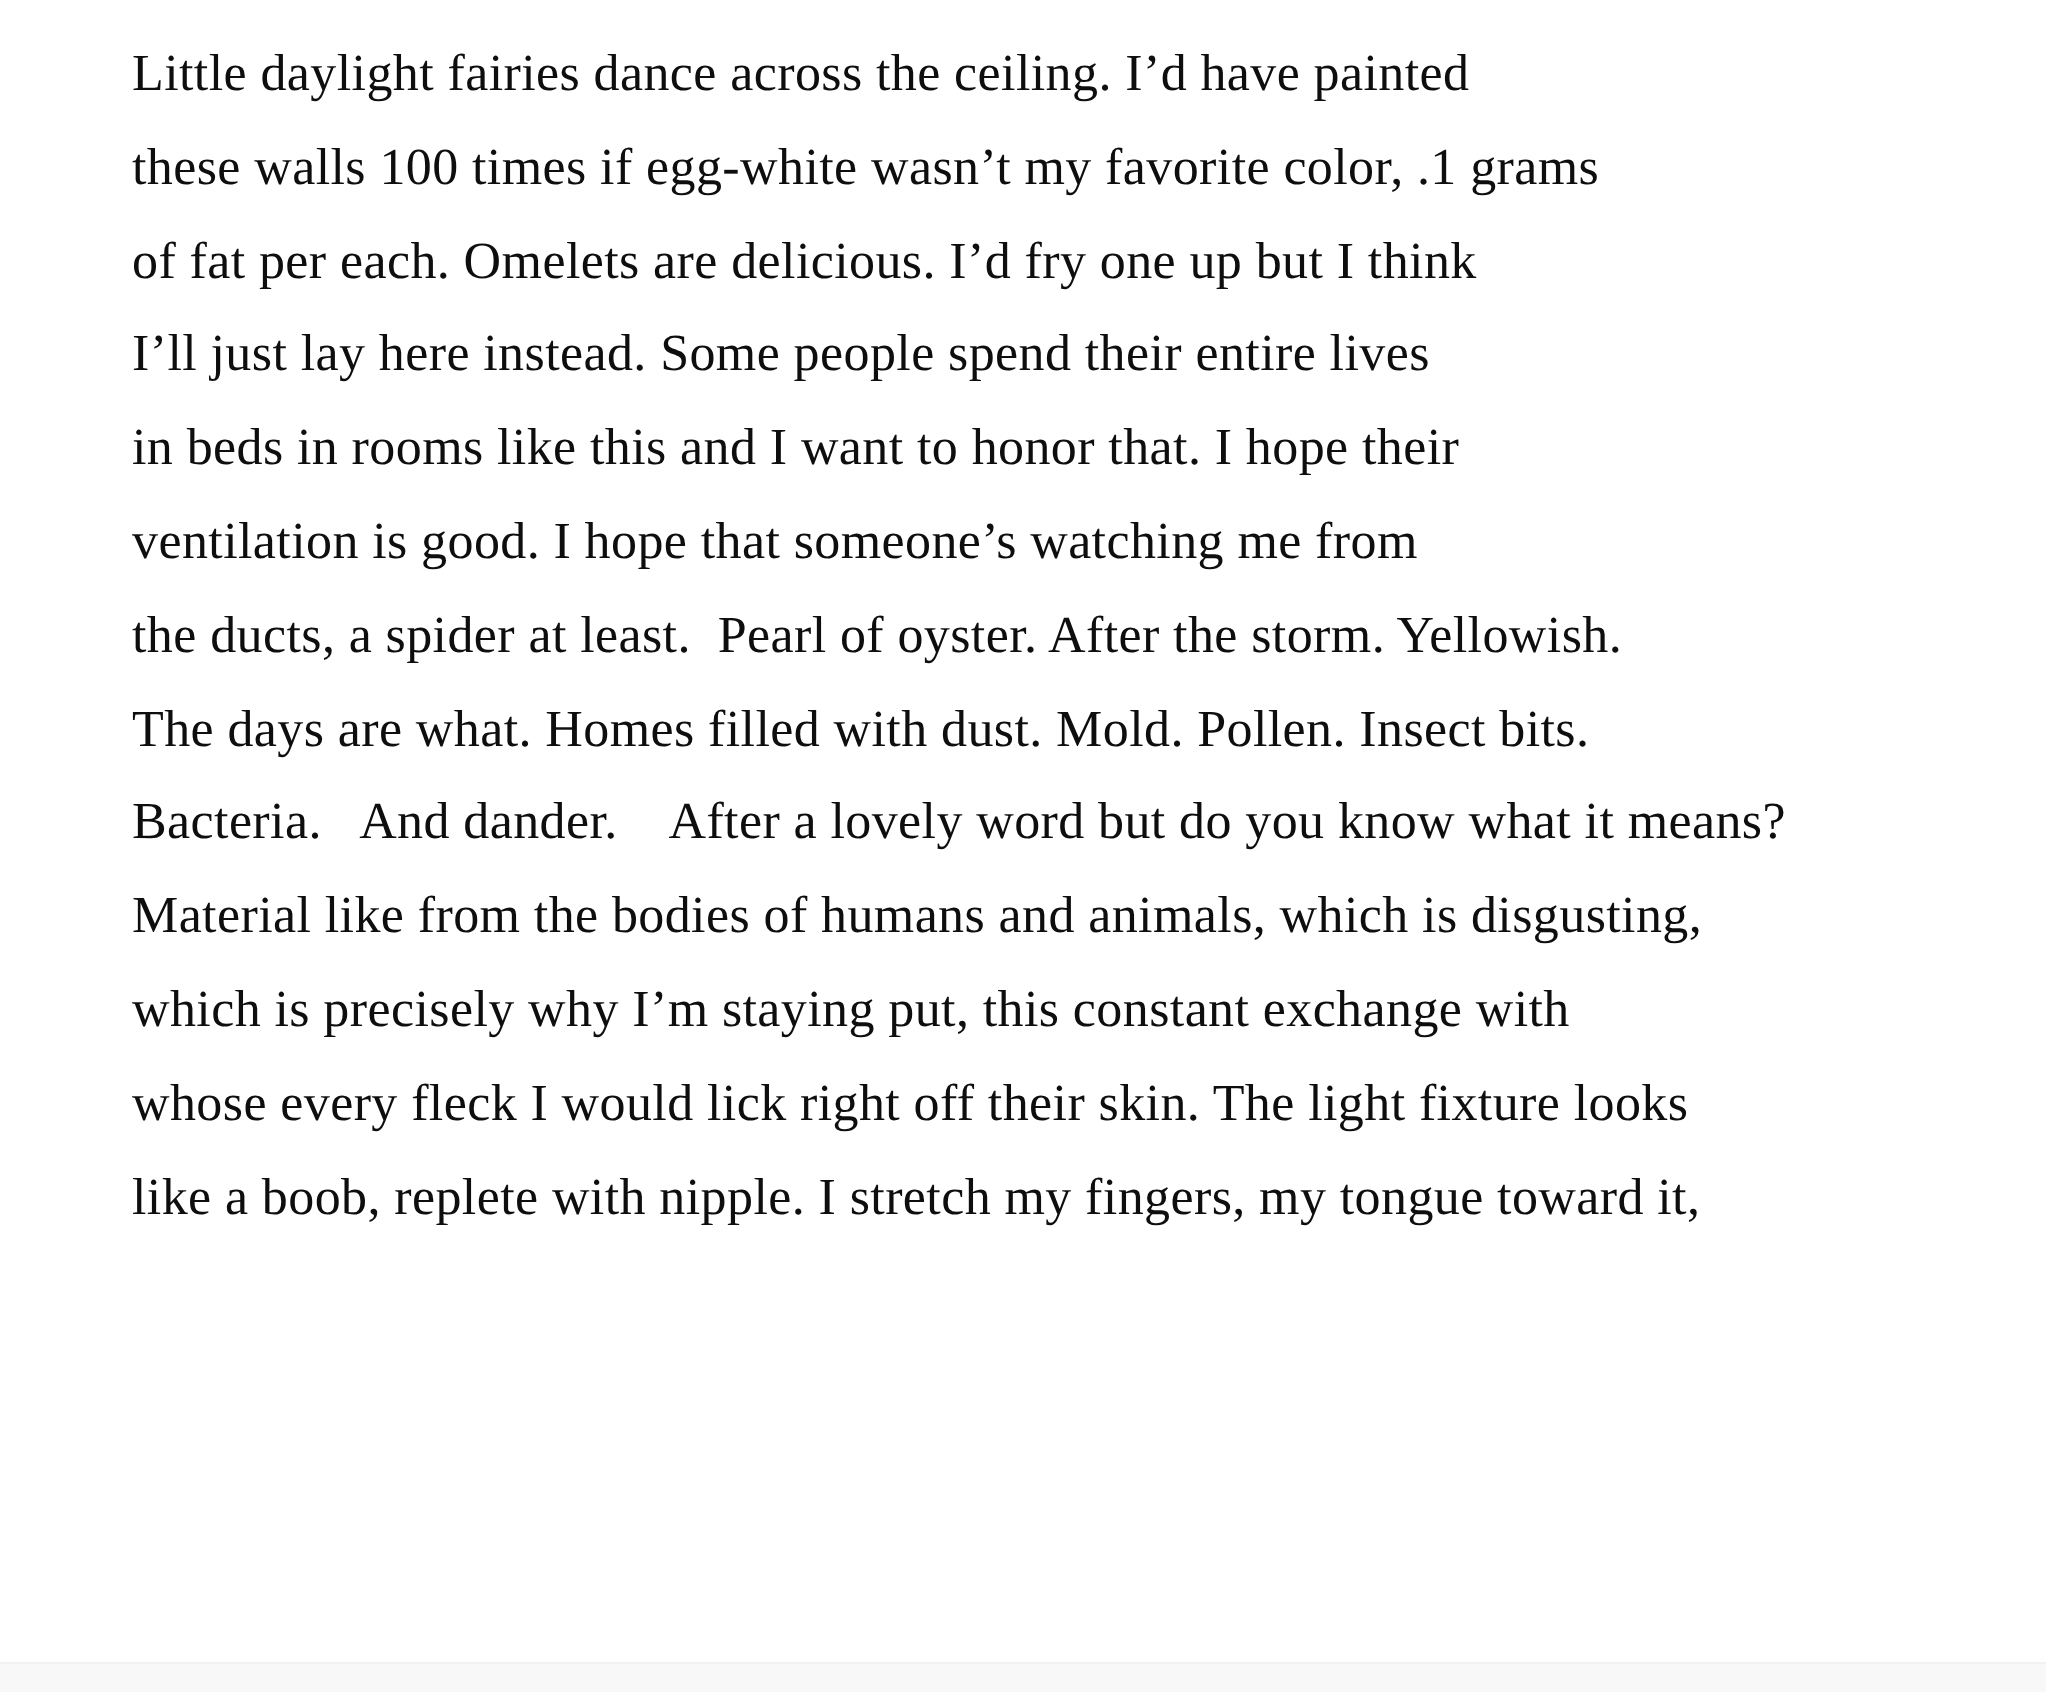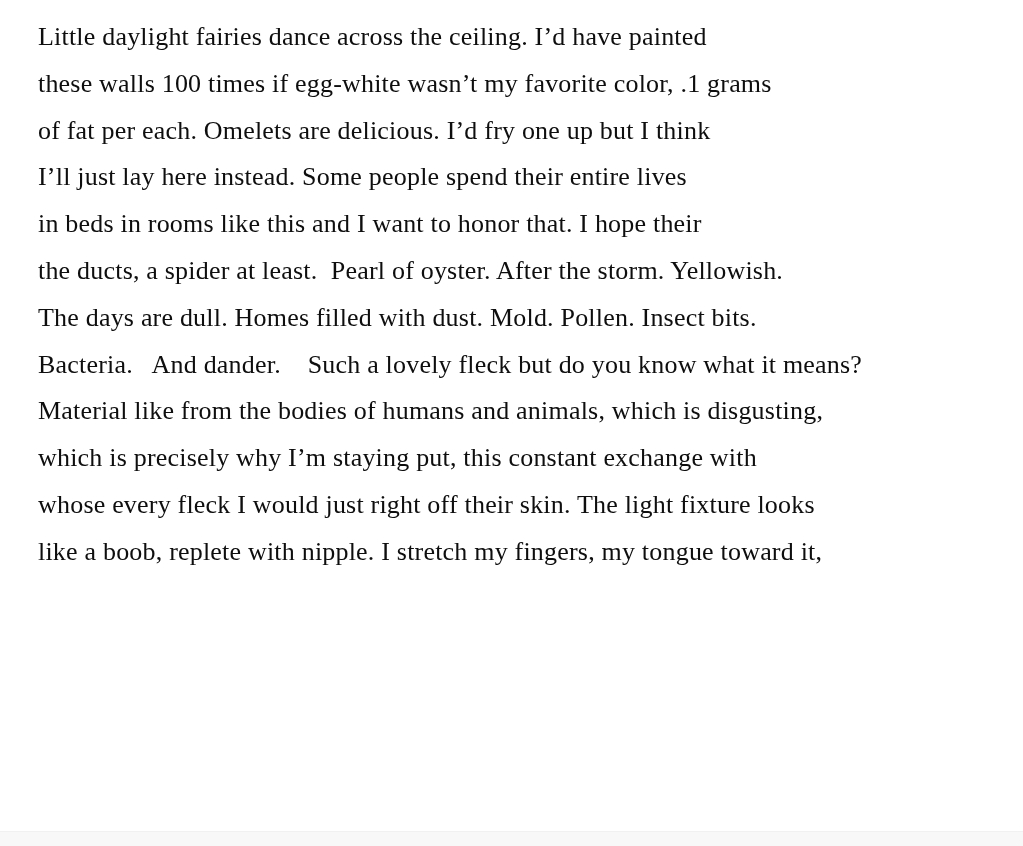--- a/index.html
+++ b/index.html
@@ -25,20 +25,21 @@
     top: 14px;
     right: 20px;
     color: #0e0e0e;
     font-size: 26px;
     letter-spacing: 0.2px;
   }
   .poem-line {
     height: 46.8px;
     line-height: 46.8px;
     white-space: pre;
+    margin-left: 28px;
   }
   .bottom-strip {
     position: absolute;
     left: 0;
     right: 0;
     bottom: 0;
     height: 14px;
     background: #f8f8f8;
     border-top: 1px solid #f1f1f1;
   }
@@ -46,22 +47,23 @@
 </head>
 <body>
 
 <div class="page">
   <div class="poem">
     <div class="poem-line">Little daylight fairies dance across the ceiling. I’d have painted</div>
     <div class="poem-line">these walls 100 times if egg-white wasn’t my favorite color, .1 grams</div>
     <div class="poem-line">of fat per each. Omelets are delicious. I’d fry one up but I think</div>
     <div class="poem-line">I’ll just lay here instead. Some people spend their entire lives</div>
     <div class="poem-line">in beds in rooms like this and I want to honor that. I hope their</div>
+    <div class="poem-line">ventilation is good. I hope that someone’s watching me from</div>
     <div class="poem-line">the ducts, a spider at least.  Pearl of oyster. After the storm. Yellowish.</div>
-    <div class="poem-line">The days are dull. Homes filled with dust. Mold. Pollen. Insect bits.</div>
-    <div class="poem-line">Bacteria.   And dander.    Such a lovely fleck but do you know what it means?</div>
+    <div class="poem-line">The days are what. Homes filled with dust. Mold. Pollen. Insect bits.</div>
+    <div class="poem-line">Bacteria.   And dander.    After a lovely word but do you know what it means?</div>
     <div class="poem-line">Material like from the bodies of humans and animals, which is disgusting,</div>
     <div class="poem-line">which is precisely why I’m staying put, this constant exchange with</div>
-    <div class="poem-line">whose every fleck I would just right off their skin. The light fixture looks</div>
+    <div class="poem-line">whose every fleck I would lick right off their skin. The light fixture looks</div>
     <div class="poem-line">like a boob, replete with nipple. I stretch my fingers, my tongue toward it,</div>
   </div>
   <div class="bottom-strip"></div>
 </div>
 
 </body></html>

